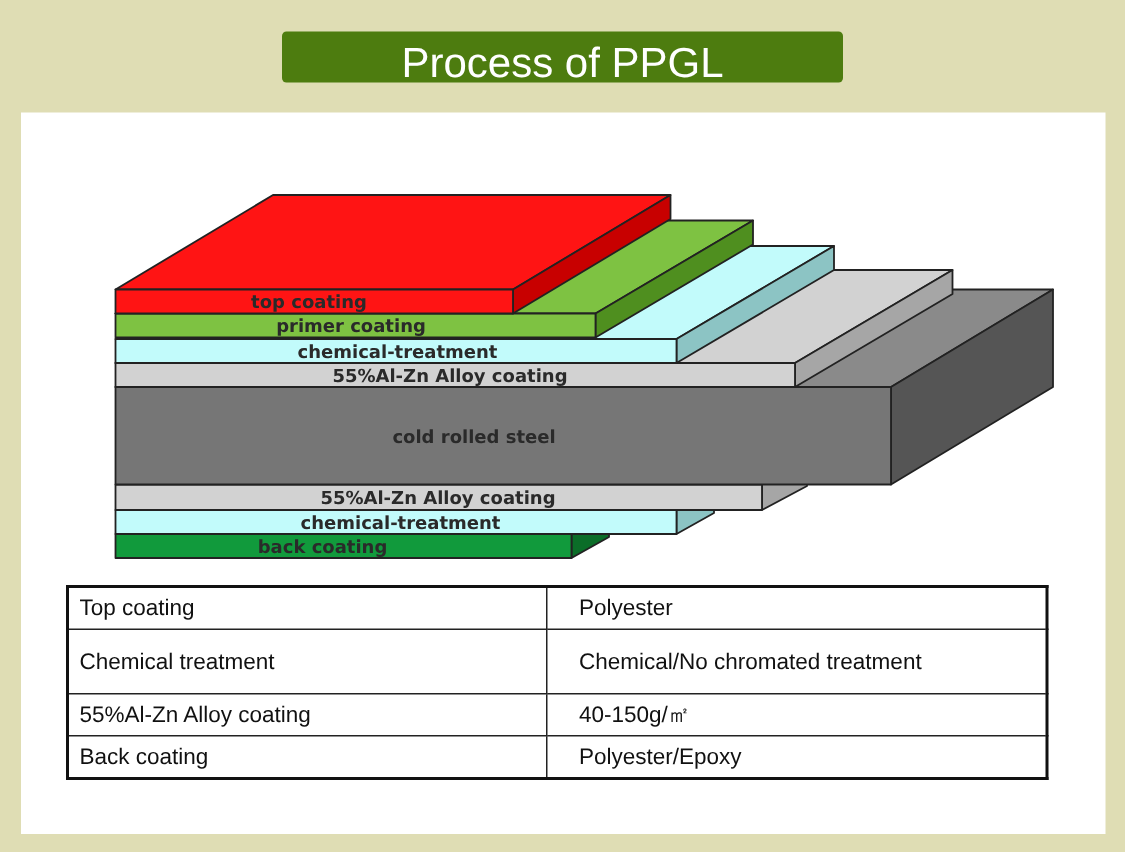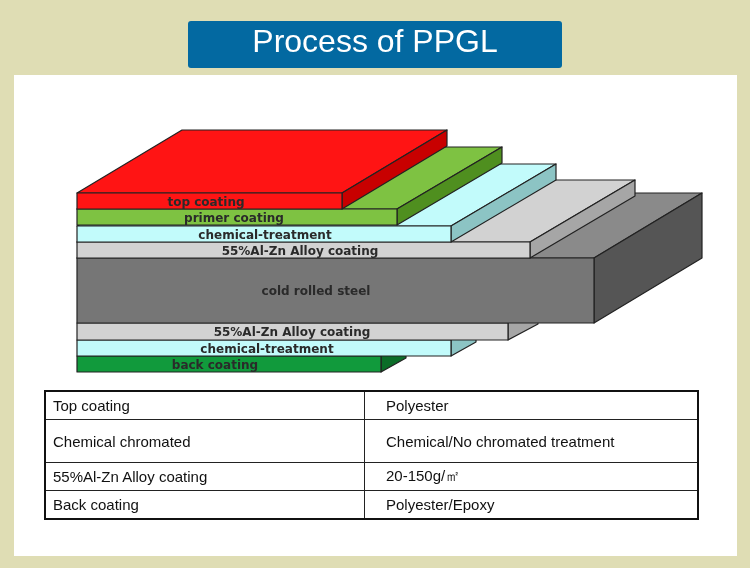--- a/index.html
+++ b/index.html
@@ -2,23 +2,23 @@
 <html><head>
 <meta charset="utf-8">
 <style>
   html, body { margin: 0; padding: 0; }
   body {
     width: 750px; height: 568px; position: relative; overflow: hidden;
     background: #dfddb4;
     font-family: "Liberation Sans", sans-serif;
   }
   .title-banner {
-    position: absolute; left: 188px; top: 21px; width: 374px; height: 47px;
-    background: #0369a1; border-radius: 3px;
-    color: #ffffff; font-size: 32px; line-height: 41px; text-align: center;
+    position: absolute; left: 188px; top: 21px; width: 374px; height: 34px;
+    background: #4d7c0f; border-radius: 3px;
+    color: #ffffff; font-size: 28px; line-height: 41px; text-align: center;
     font-family: "Liberation Sans", sans-serif;
   }
   .panel {
     position: absolute; left: 14px; top: 75px; width: 723px; height: 481px;
     background: #ffffff;
   }
   svg.diagram { position: absolute; left: 0; top: 0; }
   .layer-label {
     font-family: "DejaVu Sans", sans-serif; font-weight: bold; font-size: 12px;
     fill: #2a2a2a;
@@ -96,25 +96,25 @@
     </g>
 </svg>
 
 <table class="spec">
   <tbody>
     <tr class="r1">
       <td class="col-a">Top coating</td>
       <td class="col-b">Polyester</td>
     </tr>
     <tr class="r3">
-      <td class="col-a">Chemical chromated</td>
+      <td class="col-a">Chemical treatment</td>
       <td class="col-b">Chemical/No chromated treatment</td>
     </tr>
     <tr class="r4">
       <td class="col-a">55%Al-Zn Alloy coating</td>
-      <td class="col-b">20-150g/㎡</td>
+      <td class="col-b">40-150g/㎡</td>
     </tr>
     <tr class="r5">
       <td class="col-a">Back coating</td>
       <td class="col-b">Polyester/Epoxy</td>
     </tr>
   </tbody>
 </table>
 
 </body></html>

